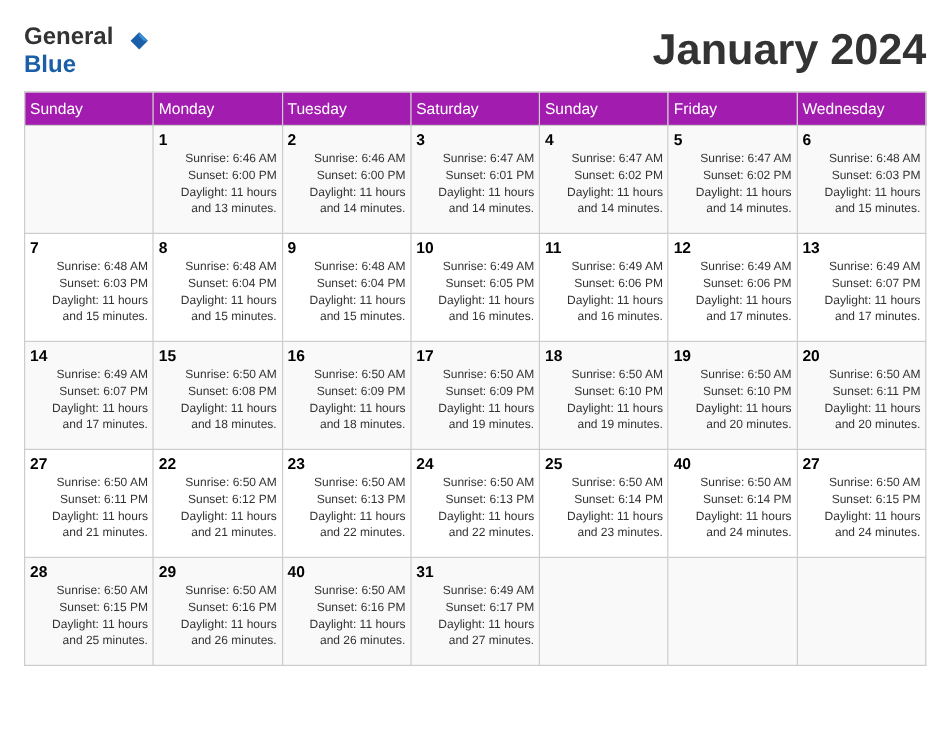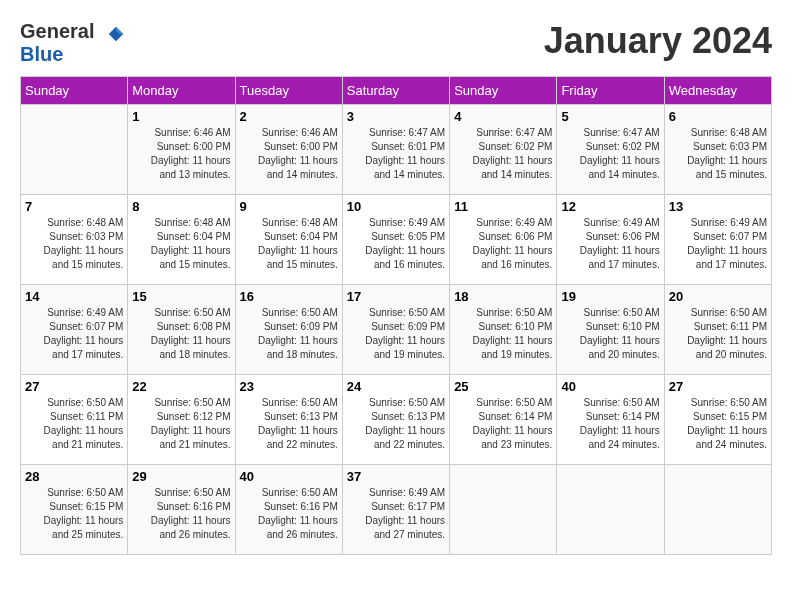--- a/index.html
+++ b/index.html
@@ -256,21 +256,21 @@
         </td>
         <td>
           <span class="day-number">29</span>
           <div class="day-info">Sunrise: 6:50 AM<br>Sunset: 6:16 PM<br>Daylight: 11 hours<br>and 26 minutes.</div>
         </td>
         <td>
           <span class="day-number">40</span>
           <div class="day-info">Sunrise: 6:50 AM<br>Sunset: 6:16 PM<br>Daylight: 11 hours<br>and 26 minutes.</div>
         </td>
         <td>
-          <span class="day-number">37</span>
+          <span class="day-number">31</span>
           <div class="day-info">Sunrise: 6:49 AM<br>Sunset: 6:17 PM<br>Daylight: 11 hours<br>and 27 minutes.</div>
         </td>
         <td></td>
         <td></td>
         <td></td>
       </tr>
     </tbody>
 </table>
 
 </body></html>

